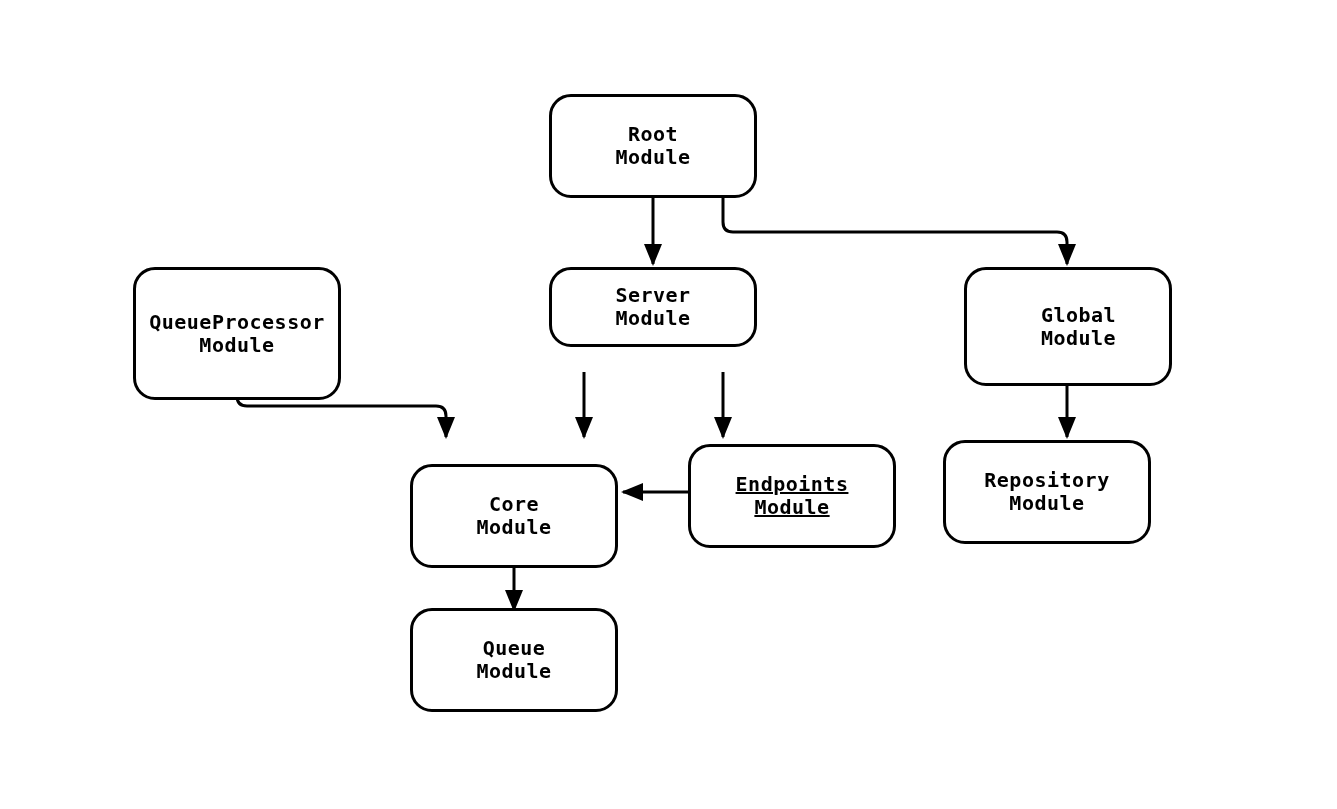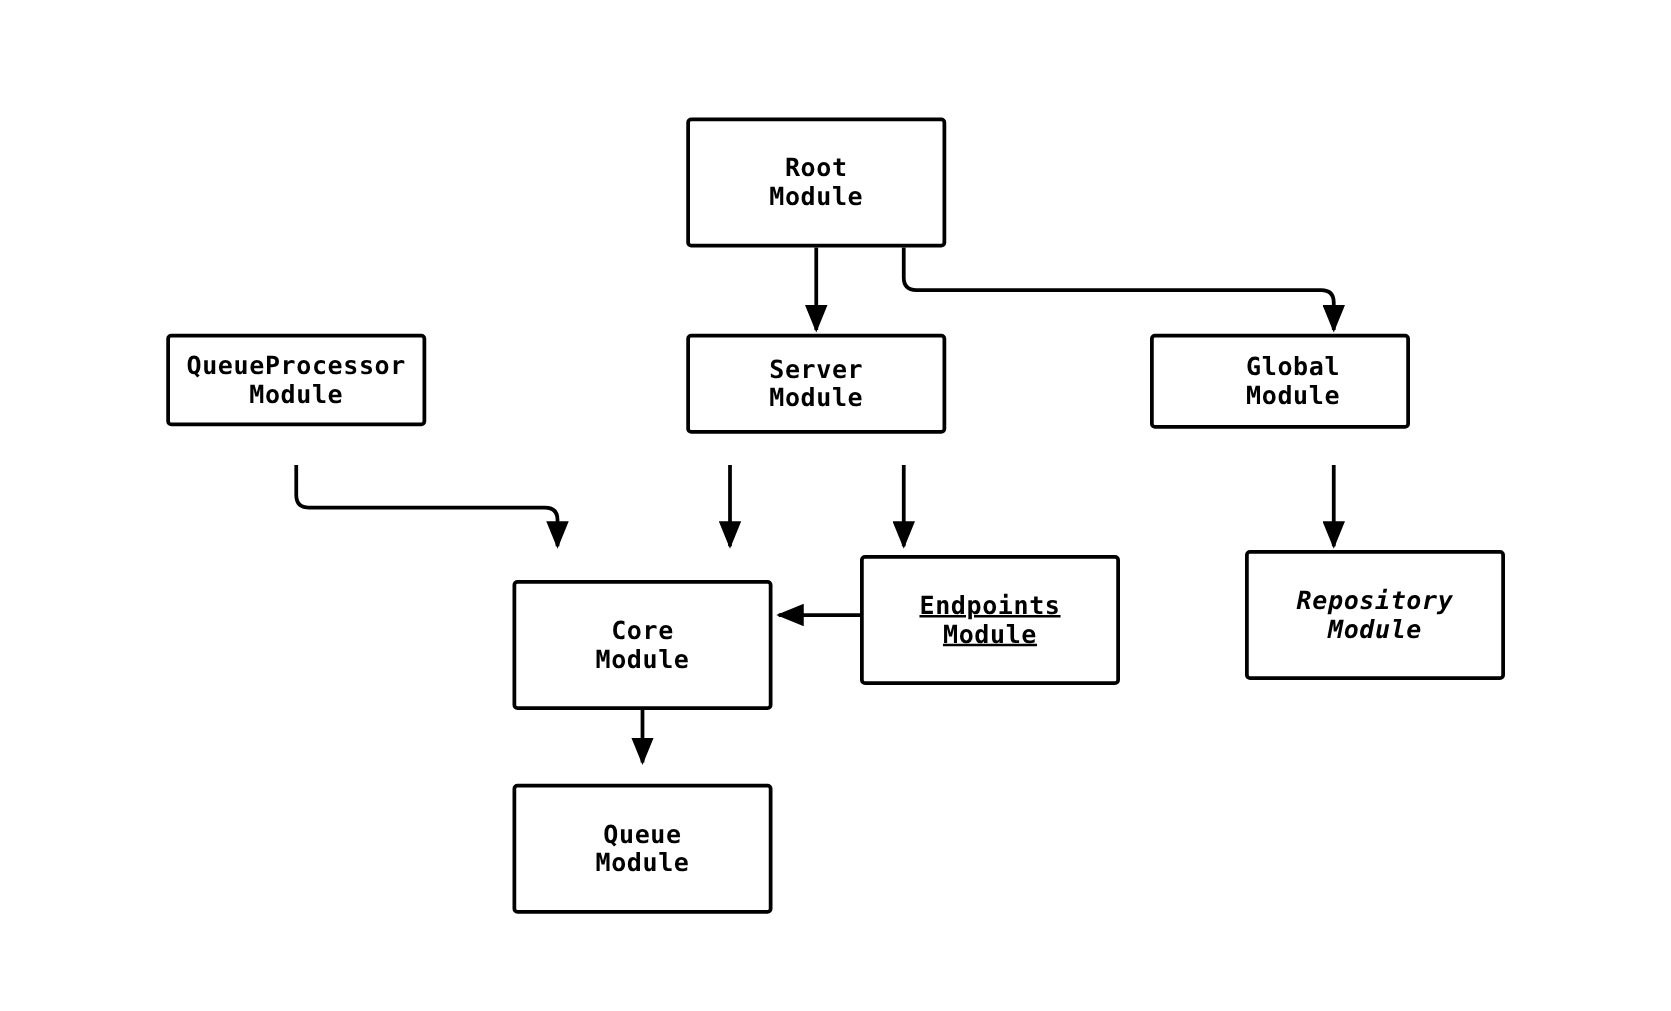--- a/index.html
+++ b/index.html
@@ -28,21 +28,21 @@
     stroke-width: 3;
     stroke-linecap: butt;
   }
   .node {
     position: absolute;
     box-sizing: border-box;
     width: 208px;
     height: 104px;
     background: #ffffff;
     border: 3px solid #000000;
-    border-radius: 4px;
+    border-radius: 22px;
     display: flex;
     align-items: center;
     justify-content: center;
     text-align: center;
   }
   .node-label {
     font-weight: bold;
     font-size: 20px;
     line-height: 23px;
     color: #000000;
@@ -77,48 +77,48 @@
     <path class="edge" d="M 688 492 L 623 492" marker-end="url(#arrowhead)"></path>
 
     <path class="edge" d="M 514 544 L 514 610" marker-end="url(#arrowhead)"></path>
   </svg>
 
   <div class="node" style="left:549px; top:94px;">
     <span class="node-label">Root
 Module</span>
   </div>
 
-  <div class="node" style="left:133px; top:267px; height:74px;">
+  <div class="node" style="left:133px; top:267px; height:133px;">
     <span class="node-label">QueueProcessor
 Module</span>
   </div>
 
   <div class="node" style="left:549px; top:267px; height:80px;">
     <span class="node-label">Server
 Module</span>
   </div>
 
-  <div class="node" style="left:920px; top:267px; height:76px;padding-left:21px;">
+  <div class="node" style="left:964px; top:267px; height:119px;padding-left:21px;">
     <span class="node-label">Global
 Module</span>
   </div>
 
   <div class="node" style="left:410px; top:440px;margin-top:24px;">
     <span class="node-label">Core
 Module</span>
   </div>
 
   <div class="node" style="left:688px; top:444px;text-decoration:underline;">
     <span class="node-label">Endpoints
 Module</span>
   </div>
 
-  <div class="node" style="left:996px; top:440px;font-style:italic;">
+  <div class="node" style="left:943px; top:440px;">
     <span class="node-label">Repository
 Module</span>
   </div>
 
-  <div class="node" style="left:410px; top:627px;">
+  <div class="node" style="left:410px; top:608px;">
     <span class="node-label">Queue
 Module</span>
   </div>
 
 </div>
 
 </body></html>

